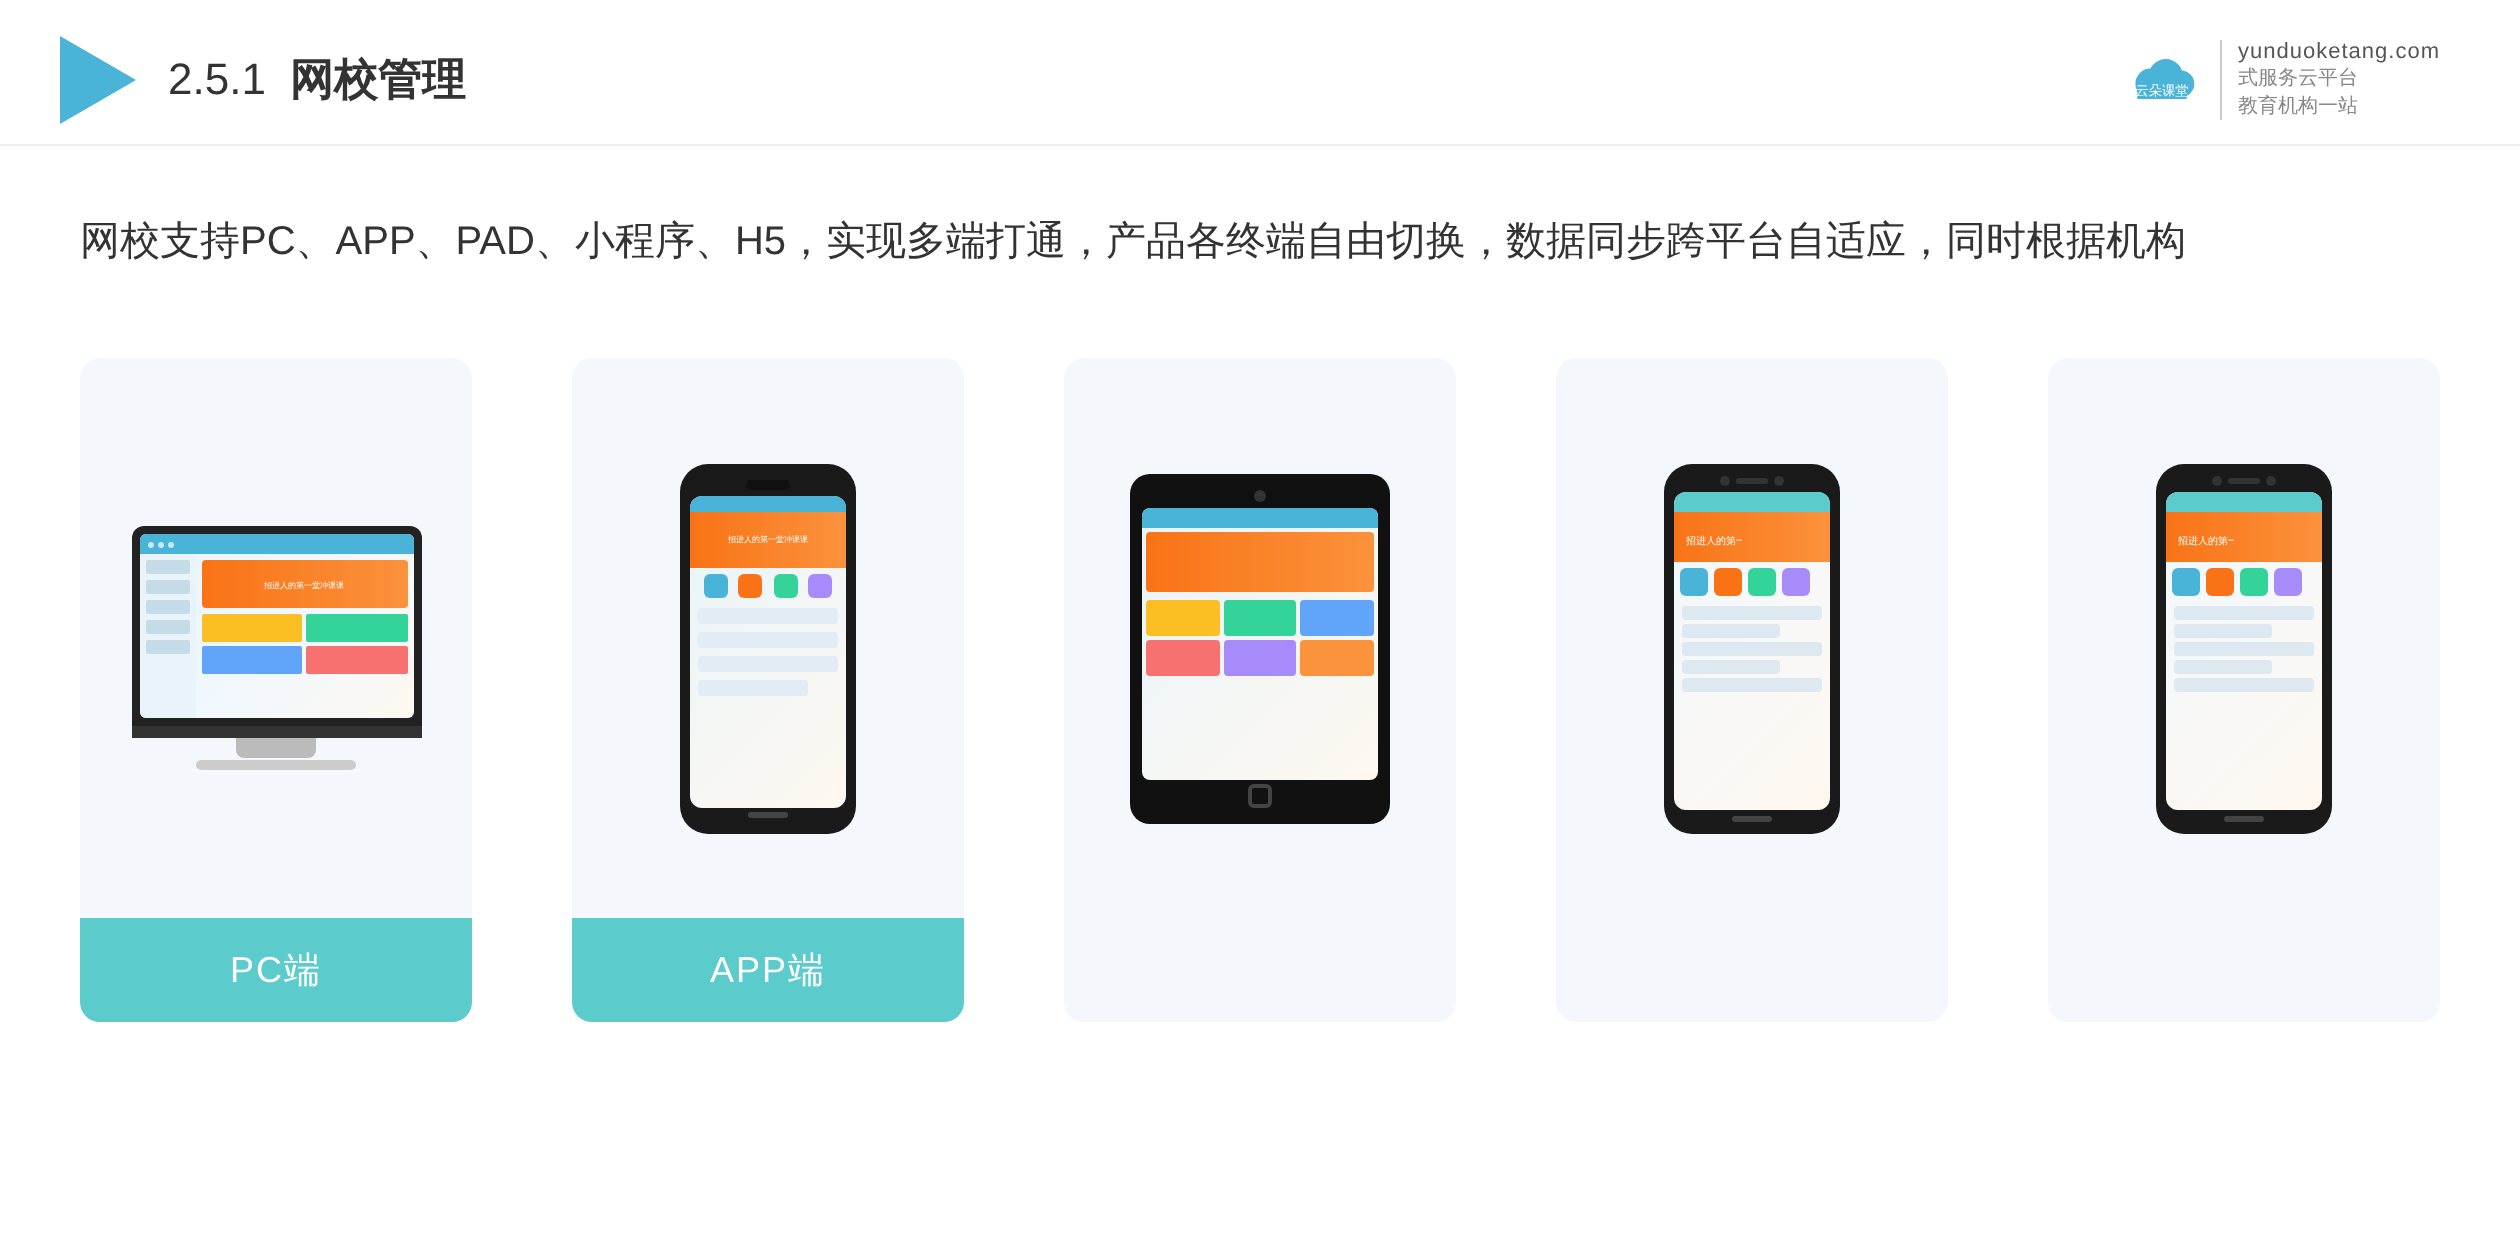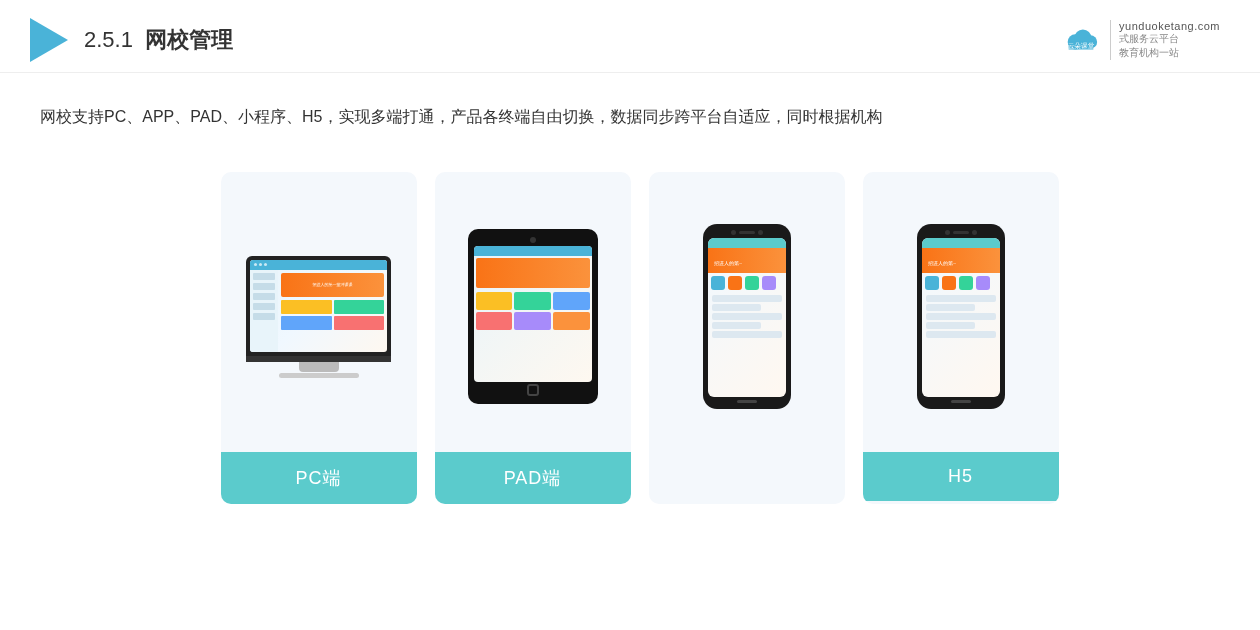--- a/index.html
+++ b/index.html
@@ -67,33 +67,32 @@
       letter-spacing: 0.5px;
     }
     .brand-slogan {
       font-size: 10px;
       color: #888;
     }
 
     
     .description {
       padding: 30px 40px 10px 40px;
-      font-size: 16px;
+      font-size: 20px;
       color: #333;
       line-height: 1.8;
     }
 
     
     .cards-section {
       padding: 20px 40px 30px 40px;
       display: flex;
       gap: 18px;
-      justify-content: center;
+      justify-content: space-between;
       margin-top: 10px;
-      margin-left: 19px;
     }
 
     .card {
       background: #f4f8fc;
       border-radius: 10px;
       width: 196px;
       display: flex;
       flex-direction: column;
       align-items: center;
       overflow: hidden;
@@ -506,41 +505,63 @@
           </div>
         </div>
         <div class="pc-bezel-bottom"></div>
         <div style="width:40px;height:10px;background:#bbb;border-radius:0 0 4px 4px;"></div>
         <div class="pc-base"></div>
       </div>
     </div>
     <div class="card-label">PC端</div>
   </div>
 
+  <div class="card">
+    <div class="card-image-area">
+      <div class="phone-mockup">
+        <div class="phone-notch"></div>
+        <div class="phone-screen">
+          <div class="phone-status-bar"></div>
+          <div class="phone-banner">招进人的第一堂冲课课</div>
+          <div class="phone-icons-row">
+            <div class="phone-icon-dot"></div>
+            <div class="phone-icon-dot"></div>
+            <div class="phone-icon-dot"></div>
+            <div class="phone-icon-dot"></div>
+          </div>
+          <div class="phone-list-item"></div>
+          <div class="phone-list-item"></div>
+          <div class="phone-list-item"></div>
+          <div class="phone-list-item short" style="width:70%;margin:2px 4px;"></div>
+        </div>
+        <div class="phone-button-bottom"></div>
+      </div>
+    </div>
+    <div class="card-label">APP端</div>
+  </div>
 
   <div class="card">
     <div class="card-image-area">
       <div class="tablet-mockup">
         <div class="tablet-camera"></div>
         <div class="tablet-screen">
           <div class="tablet-nav"></div>
           <div class="tablet-banner"></div>
           <div class="tablet-grid">
             <div class="tablet-cell"></div>
             <div class="tablet-cell"></div>
             <div class="tablet-cell"></div>
             <div class="tablet-cell"></div>
             <div class="tablet-cell"></div>
             <div class="tablet-cell"></div>
           </div>
         </div>
         <div class="tablet-home"></div>
       </div>
     </div>
-    <div class="card-label">PAD端</div>
   </div>
 
   <div class="card">
     <div class="card-image-area">
       <div class="mini-phone">
         <div class="mini-top-bar">
           <div class="mini-camera"></div>
           <div class="mini-speaker"></div>
           <div class="mini-camera"></div>
         </div>
@@ -595,16 +616,15 @@
             <div class="screen-row"></div>
             <div class="screen-row short"></div>
             <div class="screen-row"></div>
             <div class="screen-row short"></div>
             <div class="screen-row"></div>
           </div>
         </div>
         <div class="phone-button-bottom" style="margin-top:3px;"></div>
       </div>
     </div>
-    <div class="card-label">H5</div>
   </div>
 
 </div>
 
 </body></html>

